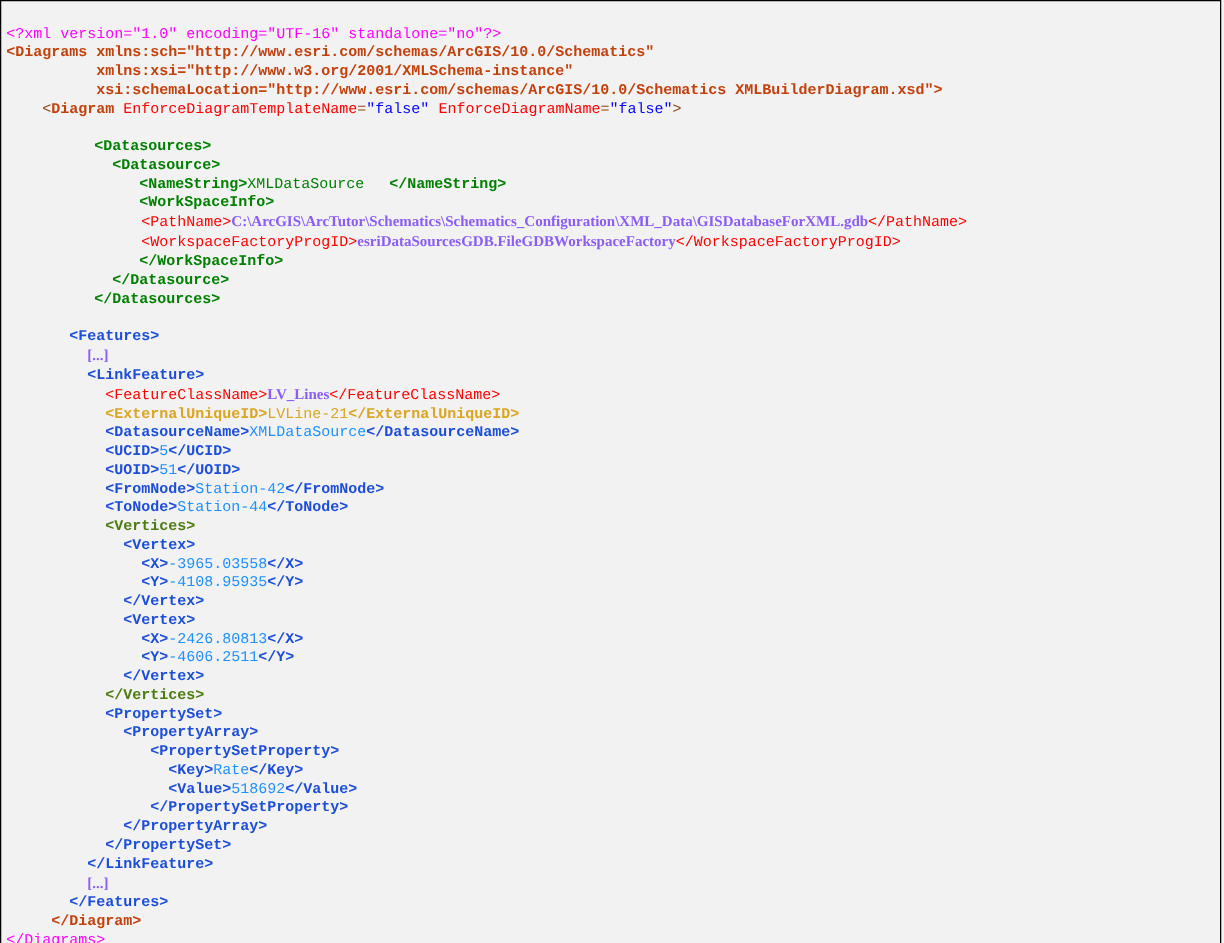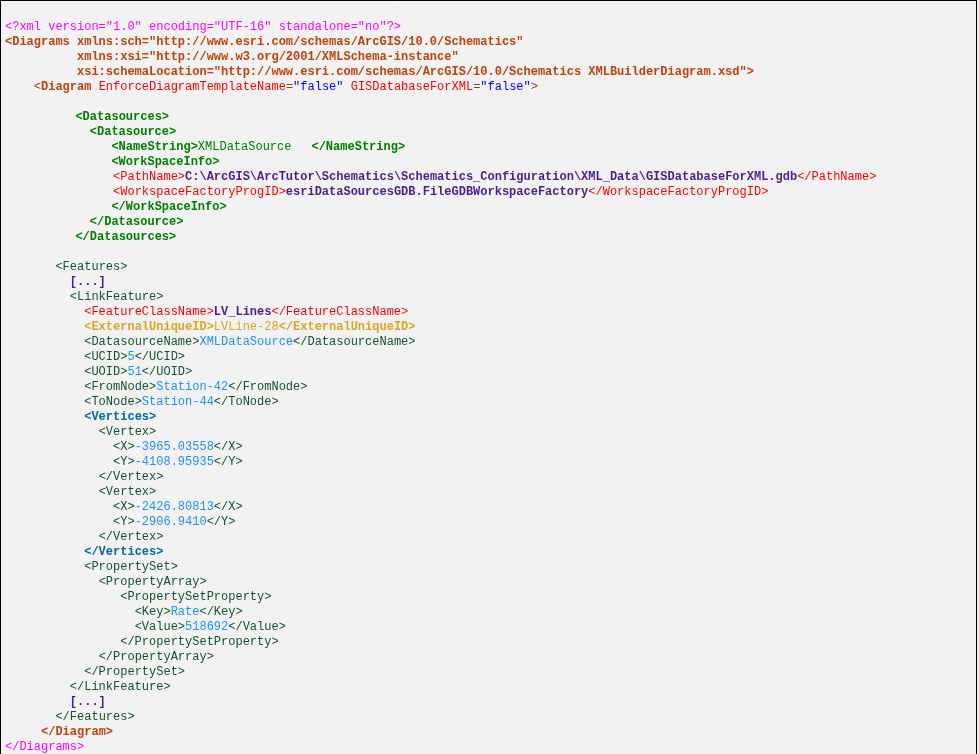--- a/index.html
+++ b/index.html
@@ -12,65 +12,65 @@
     white-space: pre;
     border: 1px solid #000;
     width: 977px;
     box-sizing: border-box;
   }
   .magenta { color: #ff00ff; }
   .brown { color: #c2410c; font-weight: bold; }
   .red { color: #ff0000; font-weight: normal; }
   .blue { color: #0000ff; }
   .green { color: #008000; font-weight: bold; margin-left: 20px; }
-  .black { color: #4c1d95; font-weight: bold; }
-  .teal { color: #14532d; font-weight: normal; }
-  .pink { color: #0369a1; font-weight: bold; }
+  .black { color: #8b5cf6; font-weight: bold; font-family: Liberation Serif, serif; }
+  .teal { color: #1d4ed8; font-weight: bold; }
+  .pink { color: #4d7c0f; font-weight: bold; }
   .gold { color: #daa520; font-weight: bold; }
   .t-brown { color: #8b4513; }
   .t-green { color: #008000; }
   .t-teal { color: #1e90ff; }
   .t-gold { color: #daa520; }
 </style>
 </head>
 <body>
 <span class="magenta">&lt;?xml version="1.0" encoding="UTF-16" standalone="no"?&gt;</span>
 <span class="brown">&lt;Diagrams xmlns:sch="http://www.esri.com/schemas/ArcGIS/10.0/Schematics"</span>
 <span class="brown">          xmlns:xsi="http://www.w3.org/2001/XMLSchema-instance"</span>
 <span class="brown">          xsi:schemaLocation="http://www.esri.com/schemas/ArcGIS/10.0/Schematics XMLBuilderDiagram.xsd"&gt;</span>
-    <span class="t-brown">&lt;</span><span class="brown">Diagram</span><span class="red"> EnforceDiagramTemplateName</span><span class="t-brown">=</span><span class="blue">"false"</span><span class="red"> GISDatabaseForXML</span><span class="t-brown">=</span><span class="blue">"false"</span><span class="t-brown">&gt;</span>
+    <span class="t-brown">&lt;</span><span class="brown">Diagram</span><span class="red"> EnforceDiagramTemplateName</span><span class="t-brown">=</span><span class="blue">"false"</span><span class="red"> EnforceDiagramName</span><span class="t-brown">=</span><span class="blue">"false"</span><span class="t-brown">&gt;</span>
 
        <span class="green">&lt;Datasources&gt;</span>
          <span class="green">&lt;Datasource&gt;</span>
             <span class="green">&lt;NameString&gt;</span><span class="t-green">XMLDataSource</span><span class="green">&lt;/NameString&gt;</span>
             <span class="green">&lt;WorkSpaceInfo&gt;</span>
                <span class="red">&lt;PathName&gt;</span><span class="black">C:\ArcGIS\ArcTutor\Schematics\Schematics_Configuration\XML_Data\GISDatabaseForXML.gdb</span><span class="red">&lt;/PathName&gt;</span>
                <span class="red">&lt;WorkspaceFactoryProgID&gt;</span><span class="black">esriDataSourcesGDB.FileGDBWorkspaceFactory</span><span class="red">&lt;/WorkspaceFactoryProgID&gt;</span>
             <span class="green">&lt;/WorkSpaceInfo&gt;</span>
          <span class="green">&lt;/Datasource&gt;</span>
        <span class="green">&lt;/Datasources&gt;</span>
 
        <span class="teal">&lt;Features&gt;</span>
          <span class="black">[...]</span>
          <span class="teal">&lt;LinkFeature&gt;</span>
            <span class="red">&lt;FeatureClassName&gt;</span><span class="black">LV_Lines</span><span class="red">&lt;/FeatureClassName&gt;</span>
-           <span class="gold">&lt;ExternalUniqueID&gt;</span><span class="t-gold">LVLine-28</span><span class="gold">&lt;/ExternalUniqueID&gt;</span>
+           <span class="gold">&lt;ExternalUniqueID&gt;</span><span class="t-gold">LVLine-21</span><span class="gold">&lt;/ExternalUniqueID&gt;</span>
            <span class="teal">&lt;DatasourceName&gt;</span><span class="t-teal">XMLDataSource</span><span class="teal">&lt;/DatasourceName&gt;</span>
            <span class="teal">&lt;UCID&gt;</span><span class="t-teal">5</span><span class="teal">&lt;/UCID&gt;</span>
            <span class="teal">&lt;UOID&gt;</span><span class="t-teal">51</span><span class="teal">&lt;/UOID&gt;</span>
            <span class="teal">&lt;FromNode&gt;</span><span class="t-teal">Station-42</span><span class="teal">&lt;/FromNode&gt;</span>
            <span class="teal">&lt;ToNode&gt;</span><span class="t-teal">Station-44</span><span class="teal">&lt;/ToNode&gt;</span>
            <span class="pink">&lt;Vertices&gt;</span>
              <span class="teal">&lt;Vertex&gt;</span>
                <span class="teal">&lt;X&gt;</span><span class="t-teal">-3965.03558</span><span class="teal">&lt;/X&gt;</span>
                <span class="teal">&lt;Y&gt;</span><span class="t-teal">-4108.95935</span><span class="teal">&lt;/Y&gt;</span>
              <span class="teal">&lt;/Vertex&gt;</span>
              <span class="teal">&lt;Vertex&gt;</span>
                <span class="teal">&lt;X&gt;</span><span class="t-teal">-2426.80813</span><span class="teal">&lt;/X&gt;</span>
-               <span class="teal">&lt;Y&gt;</span><span class="t-teal">-2906.9410</span><span class="teal">&lt;/Y&gt;</span>
+               <span class="teal">&lt;Y&gt;</span><span class="t-teal">-4606.2511</span><span class="teal">&lt;/Y&gt;</span>
              <span class="teal">&lt;/Vertex&gt;</span>
            <span class="pink">&lt;/Vertices&gt;</span>
            <span class="teal">&lt;PropertySet&gt;</span>
              <span class="teal">&lt;PropertyArray&gt;</span>
                 <span class="teal">&lt;PropertySetProperty&gt;</span>
                   <span class="teal">&lt;Key&gt;</span><span class="t-teal">Rate</span><span class="teal">&lt;/Key&gt;</span>
                   <span class="teal">&lt;Value&gt;</span><span class="t-teal">518692</span><span class="teal">&lt;/Value&gt;</span>
                 <span class="teal">&lt;/PropertySetProperty&gt;</span>
              <span class="teal">&lt;/PropertyArray&gt;</span>
            <span class="teal">&lt;/PropertySet&gt;</span>

